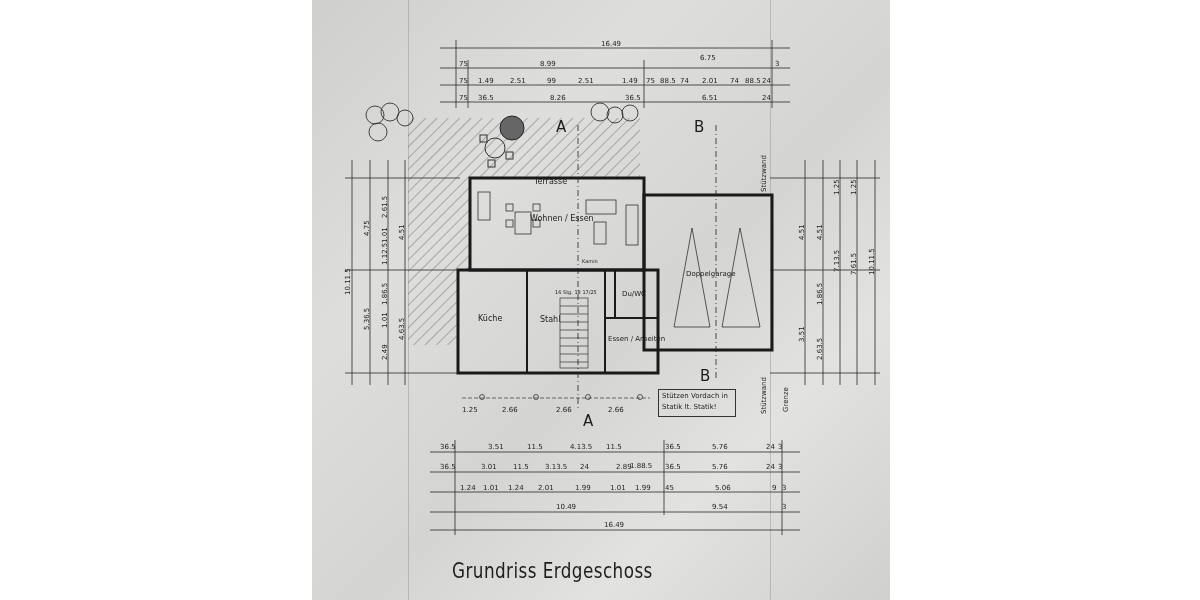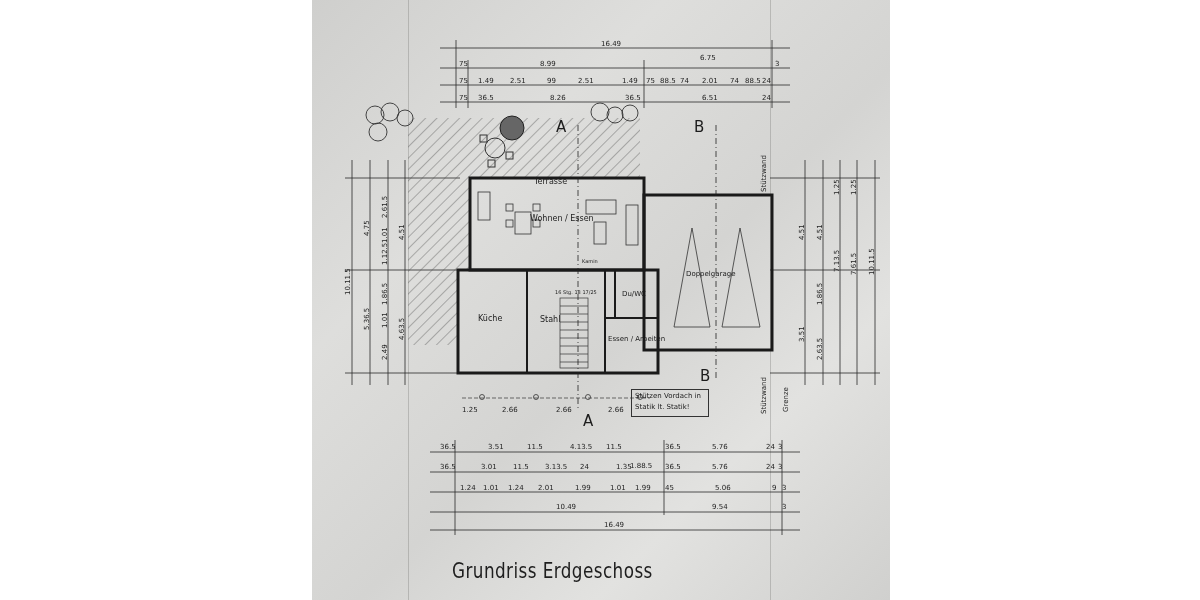--- a/index.html
+++ b/index.html
@@ -2,21 +2,21 @@
 <html><head>
 <meta charset="utf-8">
 <style>
   html, body { margin:0; padding:0; background:#ffffff; }
   body { width:1200px; height:600px; position:relative; overflow:hidden; font-family:"DejaVu Sans", sans-serif; }
   .paper { position:absolute; left:312px; top:0; width:578px; height:600px;
     background: linear-gradient(135deg,#cfcfcd 0%,#dededc 30%,#d4d4d2 55%,#e2e2e0 75%,#d0d0ce 100%); }
   .fold { position:absolute; background:rgba(120,120,118,0.35); }
   svg.plan { position:absolute; left:0; top:0; }
   .title { position:absolute; left:452px; top:558px; font-family:"DejaVu Sans Condensed","DejaVu Sans", sans-serif; font-size:22px; color:#1e1e1e; letter-spacing:0.5px; transform:scaleX(0.85); transform-origin:left top; }
-  .note { position:absolute; left:631px; top:389px; width:70px; height:24px; border:1px solid #333; font-size:7px; line-height:11px; padding:1px 3px; color:#222; background:transparent; }
+  .note { position:absolute; left:658px; top:389px; width:70px; height:24px; border:1px solid #333; font-size:7px; line-height:11px; padding:1px 3px; color:#222; background:transparent; }
   .lbl { position:absolute; font-size:8px; color:#1c1c1c; white-space:nowrap; }
   .dim { position:absolute; font-size:7px; color:#222; white-space:nowrap; }
   .vdim { position:absolute; font-size:7px; color:#222; white-space:nowrap; transform:rotate(-90deg); transform-origin:left top; }
 </style>
 </head>
 <body>
 
 <div class="paper"></div>
 <div class="fold" style="left:408px;top:0;width:1px;height:600px;"></div>
 <div class="fold" style="left:770px;top:0;width:1px;height:600px;"></div>
@@ -200,21 +200,21 @@
 <div class="dim" style="left:630px;top:443px;margin-top:19px;">1.88.5</div>
 <div class="dim" style="left:665px;top:443px;">36.5</div>
 <div class="dim" style="left:712px;top:443px;">5.76</div>
 <div class="dim" style="left:766px;top:443px;">24</div>
 <div class="dim" style="left:778px;top:443px;">3</div>
 <div class="dim" style="left:440px;top:463px;">36.5</div>
 <div class="dim" style="left:481px;top:463px;">3.01</div>
 <div class="dim" style="left:513px;top:463px;">11.5</div>
 <div class="dim" style="left:545px;top:463px;">3.13.5</div>
 <div class="dim" style="left:580px;top:463px;">24</div>
-<div class="dim" style="left:616px;top:463px;">1.35</div>
+<div class="dim" style="left:616px;top:463px;">2.89</div>
 <div class="dim" style="left:665px;top:463px;">36.5</div>
 <div class="dim" style="left:712px;top:463px;">5.76</div>
 <div class="dim" style="left:766px;top:463px;">24</div>
 <div class="dim" style="left:778px;top:463px;">3</div>
 <div class="dim" style="left:460px;top:484px;">1.24</div>
 <div class="dim" style="left:483px;top:484px;">1.01</div>
 <div class="dim" style="left:508px;top:484px;">1.24</div>
 <div class="dim" style="left:538px;top:484px;">2.01</div>
 <div class="dim" style="left:575px;top:484px;">1.99</div>
 <div class="dim" style="left:610px;top:484px;">1.01</div>

